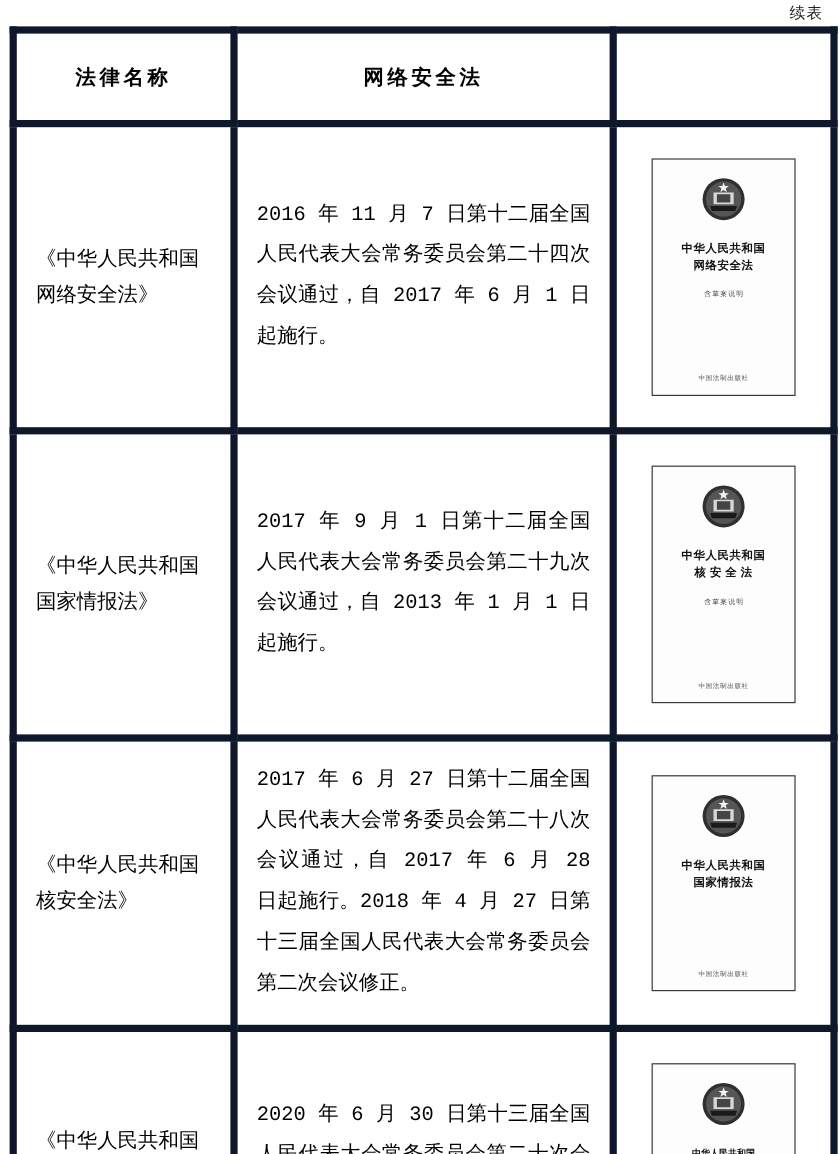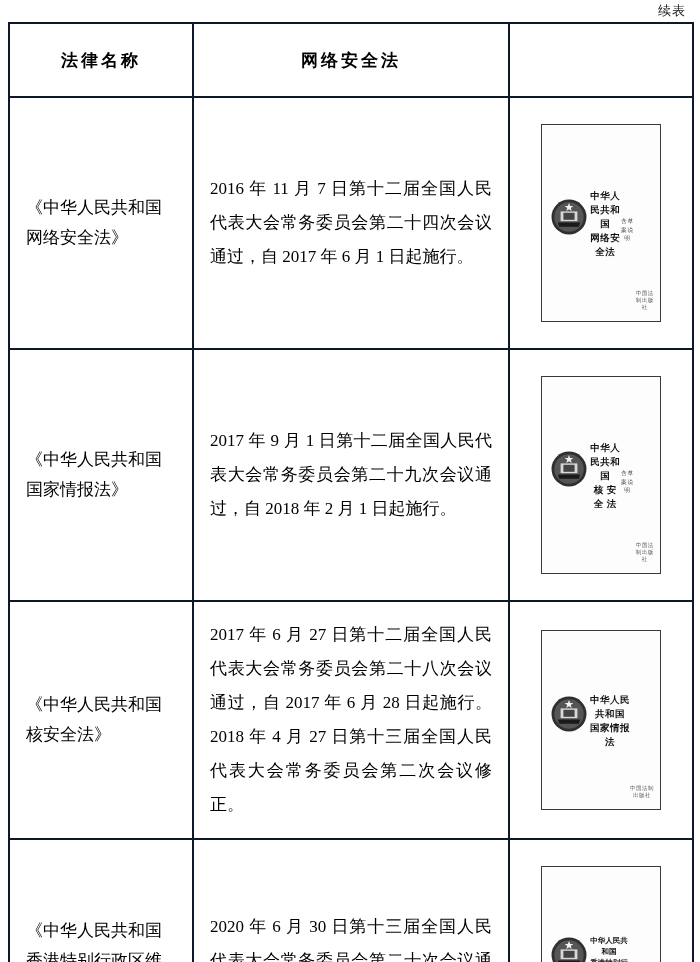--- a/index.html
+++ b/index.html
@@ -31,21 +31,21 @@
   }
   table.law-table {
     position: absolute;
     top: 22px;
     left: 8px;
     width: 684px;
     border-collapse: collapse;
     table-layout: fixed;
   }
   table.law-table td, table.law-table th {
-    border: 2px solid #0f172a;
+    border: 6px solid #0f172a;
     vertical-align: middle;
     padding: 16px;
   }
   col.c-name { width: 184px; }
   col.c-time { width: 316px; }
   col.c-cover { width: 184px; }
 
   th.hdr {
     height: 40px;
     font-size: 17px;
@@ -60,36 +60,37 @@
     text-align: left;
     letter-spacing: 0px;
   }
   td.time {
     font-size: 17px;
     line-height: 34px;
     padding: 10px 12px;
     text-align: justify;
     text-justify: inter-ideograph;
     vertical-align: top;
+    font-family: Liberation Mono, monospace;
   }
   td.cover {
     text-align: center;
     vertical-align: middle;
   }
 
   
   .book {
     width: 120px;
     margin: 10px auto;
     border: 1px solid #3a3a3a;
     background: #fdfdfd;
     box-sizing: border-box;
     padding: 12px 6px 10px 6px;
     display: flex;
-    flex-direction: row;
+    flex-direction: column;
     align-items: center;
     justify-content: flex-start;
   }
   .book.h1 { height: 198px; }
   .book.h2 { height: 198px; }
   .book.h3 { height: 180px; }
   .book.h4 { height: 190px; }
 
   .emblem {
     width: 42px;
@@ -171,21 +172,21 @@
             </div>
             <div class="book-title">中华人民共和国<br>网络安全法</div>
             <div class="book-sub">含草案说明</div>
             <div class="book-pub">中国法制出版社</div>
           </div>
         </td>
       </tr>
 
       <tr>
         <td class="name">《中华人民共和国国家情报法》</td>
-        <td class="time">2017 年 9 月 1 日第十二届全国人民代表大会常务委员会第二十九次会议通过，自 2018 年 2 月 1 日起施行。</td>
+        <td class="time">2017 年 9 月 1 日第十二届全国人民代表大会常务委员会第二十九次会议通过，自 2013 年 1 月 1 日起施行。</td>
         <td class="cover">
           <div class="book h2">
             <div class="emblem">
               <svg viewBox="0 0 60 60" width="42" height="42" aria-hidden="true">
                 <circle cx="30" cy="30" r="25" fill="#2f2f2f"></circle>
                 <circle cx="30" cy="30" r="21" fill="#555"></circle>
                 <path d="M14 38 L46 38 L44 44 L16 44 Z" fill="#1a1a1a"></path>
                 <path d="M18 22 L42 22 L42 36 L18 36 Z" fill="#d8d8d8"></path>
                 <path d="M22 24 L38 24 L38 34 L22 34 Z" fill="#444"></path>
                 <polygon points="30,10 31.6,14.4 36.2,14.4 32.5,17.2 33.9,21.6 30,18.9 26.1,21.6 27.5,17.2 23.8,14.4 28.4,14.4" fill="#f2f2f2"></polygon>

